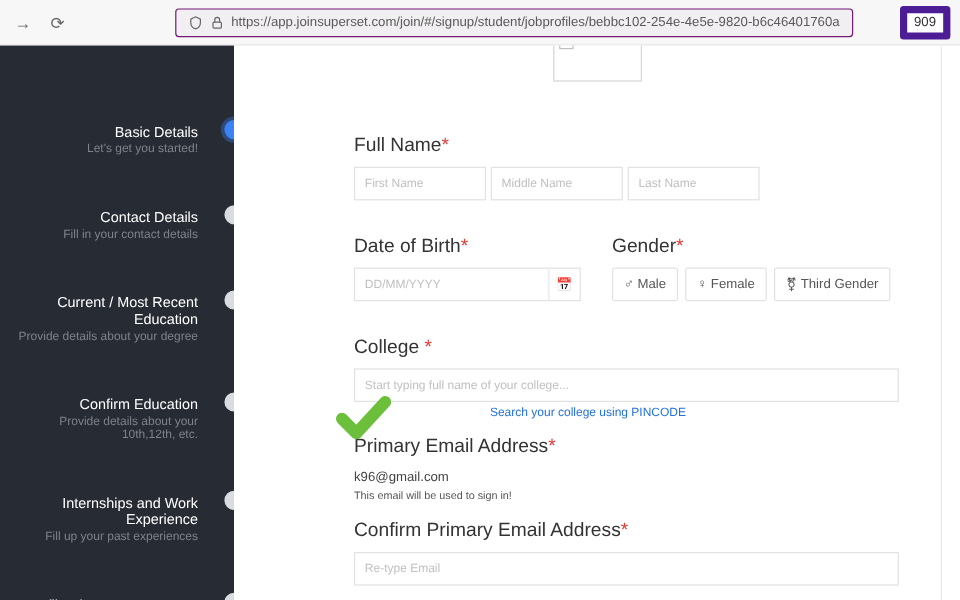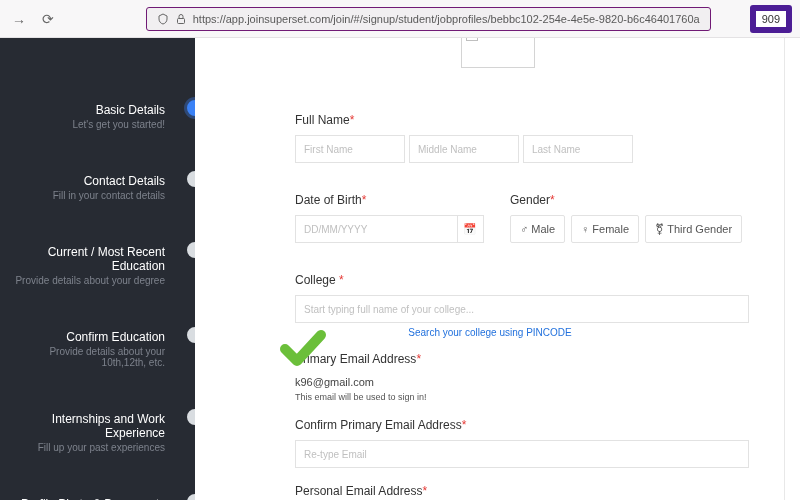--- a/index.html
+++ b/index.html
@@ -26,21 +26,21 @@
   
   .main { flex: 1; background: #fff; padding: 20px 60px 0 100px; position: relative; overflow: hidden; }
   .main-border { position:absolute; top:0; right:15px; bottom:0; width:1px; background:#e8e8e8; }
 
   .top-icon-box { position:absolute; top:-14px; left: 50%; transform:translateX(-50%); width:74px; height:44px; border:1px solid #d4d4d4; background:#fff; }
   .top-icon-box::before { content:""; position:absolute; left:4px; top:4px; width:10px; height:10px; border:1px solid #bfbfbf; }
 
   .row { margin-top: 30px; display:flex; gap:20px; align-items:flex-start; }
   .row.first-row { margin-top: 55px; }
   .field-group { display:flex; flex-direction:column; }
-  .label { font-size: 12px; color: #333; font-weight: 500; }
+  .label { font-size: 16px; color: #333; font-weight: 500; }
   .label .ast { color: #e53935; }
   .ctrl-row { display:flex; gap:4px; margin-top:8px; }
   .tinput { height: 28px; border: 1px solid #e2e2e2; background: #fff; padding: 0 8px; font-size: 10px; color: #333; outline: none; }
   .tinput::placeholder { color: #c0c0c0; font-style: normal; }
   .tinput.wide { width: 454px; }
   .tinput.small { width: 110px; }
   .tinput.date { width: 163px; }
   .date-wrap { display:flex; }
   .cal-btn { width:26px; height:28px; border:1px solid #e2e2e2; border-left:none; background:#fff; display:flex; align-items:center; justify-content:center; font-size:11px; color:#555; cursor:pointer; }
 

